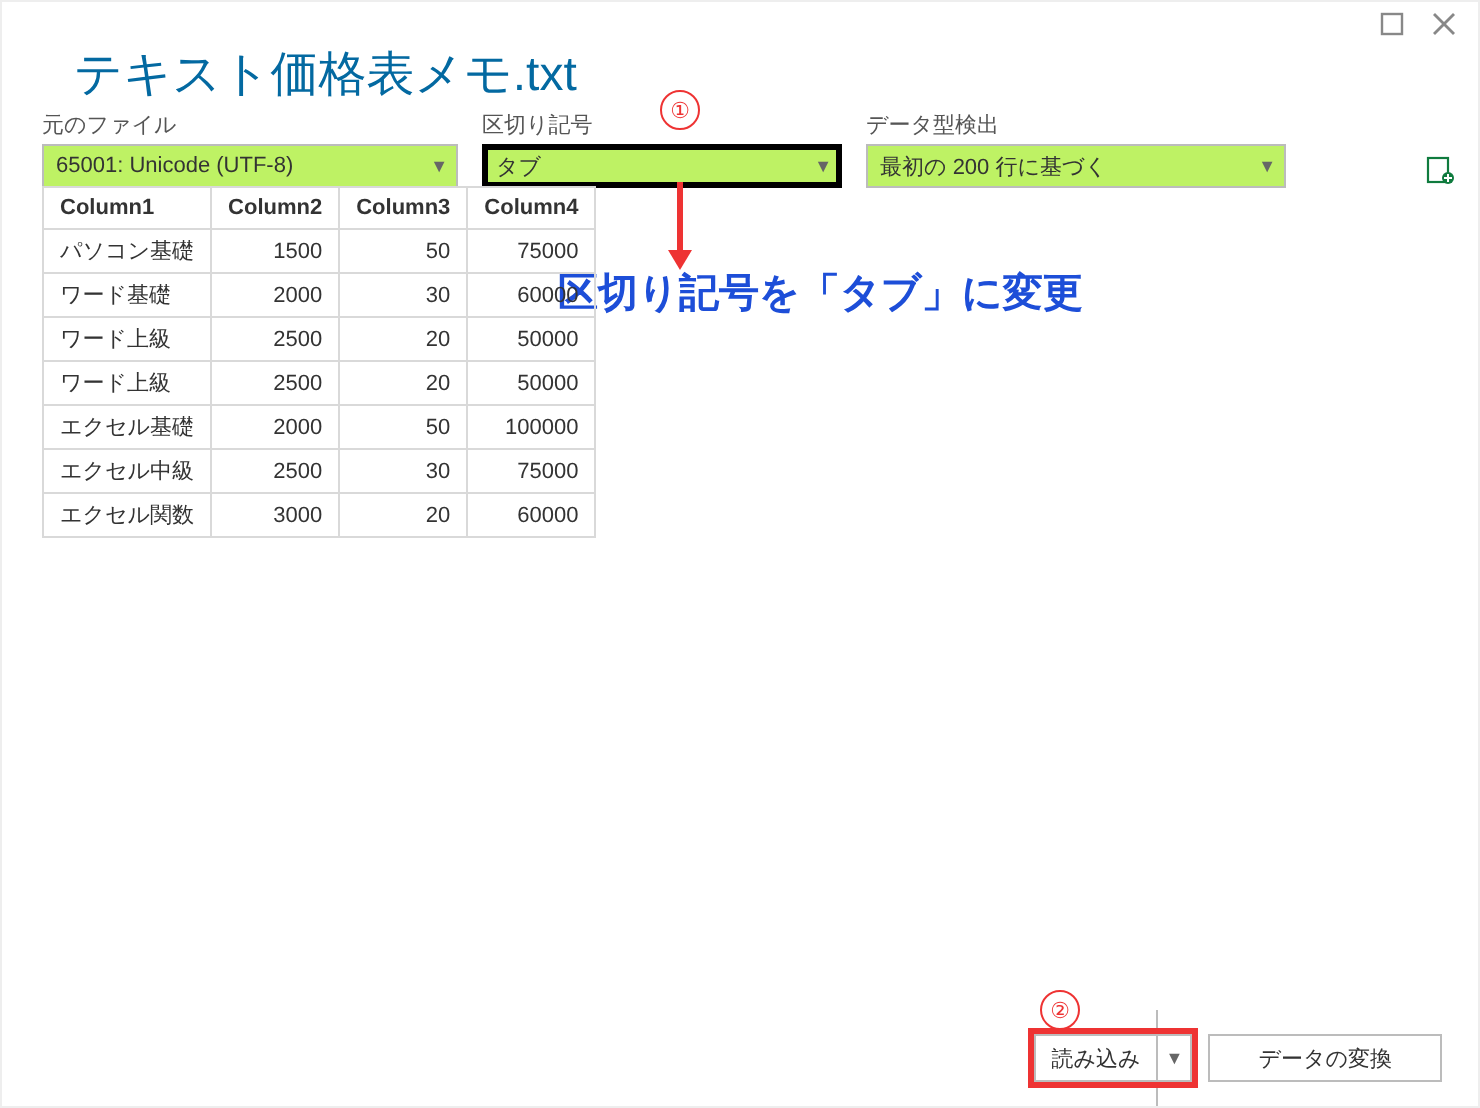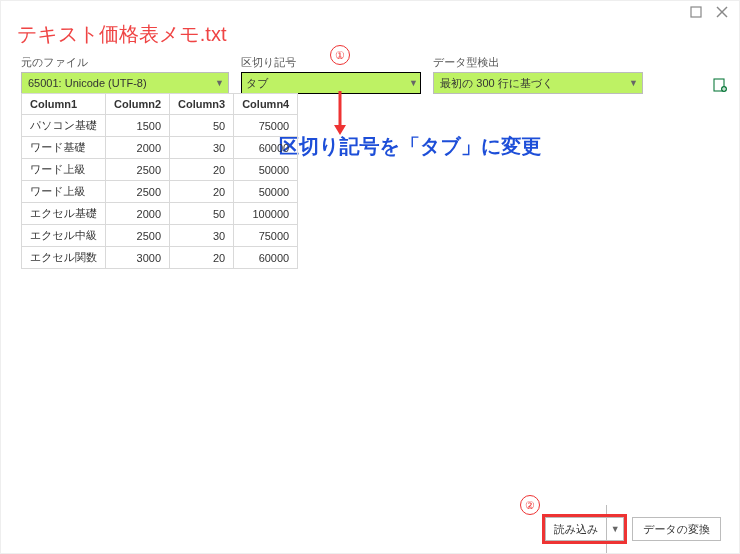--- a/index.html
+++ b/index.html
@@ -1,42 +1,42 @@
 <!DOCTYPE html>
 <html><head>
 <meta charset="utf-8">
 <style>
   html,body{margin:0;padding:0;font-family:"Yu Gothic UI","Meiryo",sans-serif;font-size:12px;color:#222;background:#fff}
   .window{width:740px;height:554px;position:relative;box-sizing:border-box;border:1px solid #eee}
   .titlebar{display:flex;align-items:center;justify-content:flex-end;padding:4px 10px 0 0;gap:12px}
   .win-icon{width:14px;height:14px;display:flex;align-items:center;justify-content:center;color:#666}
-  .title{position:absolute;left:16px;top:20px;font-size:20px;color:#ef4444}
+  .title{position:absolute;left:36px;top:20px;font-size:24px;color:#0369a1}
   .controls-row{position:absolute;left:20px;top:54px;right:8px;display:flex;gap:12px;align-items:flex-end}
   .ctrl{display:flex;flex-direction:column;gap:2px}
   .ctrl-label{font-size:11px;color:#555}
   .dropdown{height:22px;border:1px solid #bcbcbc;background:#bef264;display:flex;align-items:center;justify-content:space-between;padding:0 4px 0 6px;box-sizing:border-box;font-size:11px;color:#333}
-  .dropdown.highlight{border:1px solid #000000; padding:0 2px 0 4px}
+  .dropdown.highlight{border:3px solid #000000; padding:0 2px 0 4px}
   .dropdown .chev{color:#666;font-size:9px}
   .c-origin{flex:0 0 208px}
   .c-delim{flex:0 0 180px;position:relative}
   .c-detect{flex:0 0 210px}
   .c-settings{flex:0 0 20px}
   .callout-num{position:absolute;width:18px;height:18px;border:1px solid #e33;border-radius:50%;color:#e33;font-size:11px;display:flex;align-items:center;justify-content:center;background:#fff}
   .num1{left:329px;top:44px}
   .num2{left:519px;top:494px}
   .arrow-down{position:absolute;left:332px;top:90px;width:14px;height:44px}
   .arrow-down svg{overflow:visible}
   .anno-text{position:absolute;left:278px;top:132px;color:#1d4ed8;font-size:20px;font-weight:600}
   .table-wrap{position:absolute;left:20px;top:92px;right:20px;bottom:44px;border:0;overflow:hidden}
   table.preview{border-collapse:collapse;font-size:11px;color:#333}
   table.preview th,table.preview td{border:1px solid #d9d9d9;padding:3px 8px;height:14px;box-sizing:content-box;white-space:nowrap}
   table.preview th{font-weight:700;background:#fff;text-align:left}
   table.preview td.num{text-align:right}
   .footer{position:absolute;right:18px;bottom:12px;display:flex;gap:8px;align-items:center}
-  .btn{height:22px;border:1px solid #bcbcbc;background:#fff;padding:0 10px;font-size:11px;display:flex;align-items:center;color:#333}
+  .btn{height:22px;border:1px solid #bcbcbc;background:#fff;padding:0 24px;font-size:11px;display:flex;align-items:center;color:#333}
   .btn.split{padding:0}
   .btn.split .main{padding:13px 8px;border-right:1px solid #bcbcbc;height:100%;display:flex;align-items:center}
   .btn.split .drop{width:16px;display:flex;align-items:center;justify-content:center;font-size:9px;color:#666}
   .btn.load-hl{outline:3px solid #e33}
   .gear-icon{width:18px;height:18px;display:flex;align-items:center;justify-content:center;color:#0f7b3e}
 </style>
 </head>
 <body>
 <div class="window">
 
@@ -67,21 +67,21 @@
     <div class="ctrl c-delim">
       <div class="ctrl-label">区切り記号</div>
       <div class="dropdown highlight">
         <span>タブ</span>
         <span class="chev">▼</span>
       </div>
     </div>
     <div class="ctrl c-detect">
       <div class="ctrl-label">データ型検出</div>
       <div class="dropdown">
-        <span>最初の 300 行に基づく</span>
+        <span>最初の 200 行に基づく</span>
         <span class="chev">▼</span>
       </div>
     </div>
     <div class="ctrl c-settings" style="margin-left:auto">
       <div class="gear-icon">
         <svg width="16" height="16" viewBox="0 0 16 16">
             <rect x="2" y="2" width="10" height="12" fill="none" stroke="#0f7b3e" stroke-width="1.1"></rect>
             <circle cx="12" cy="12" r="3" fill="#0f7b3e"></circle>
             <path d="M12 10v4M10 12h4" stroke="#fff" stroke-width="1"></path>
           </svg>

